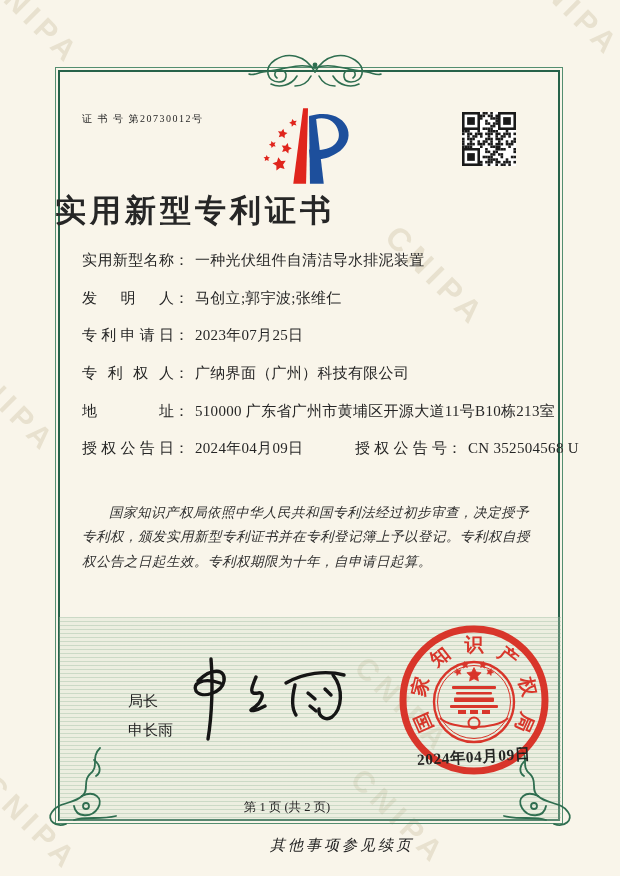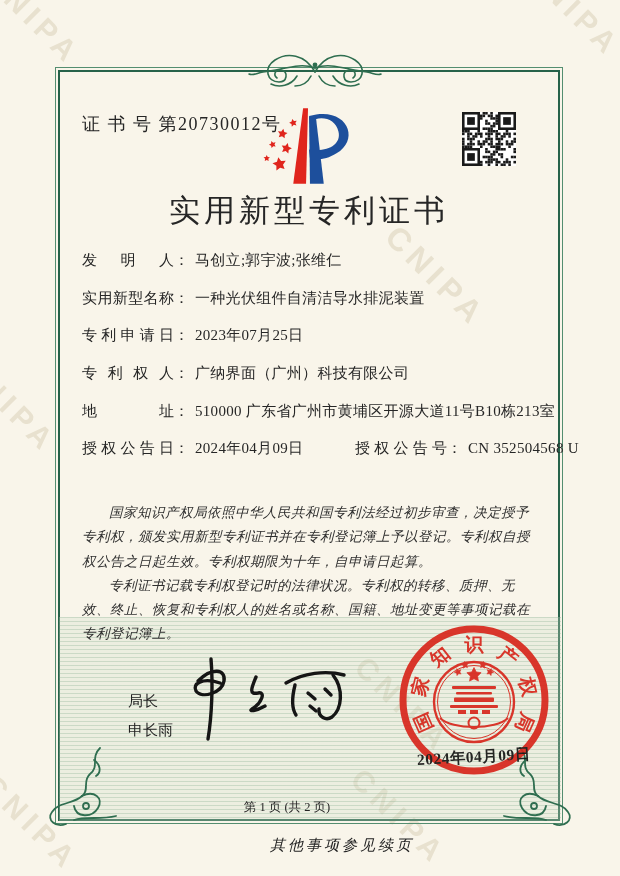--- a/index.html
+++ b/index.html
@@ -17,23 +17,23 @@
   .frame::before{content:'';position:absolute;inset:2px;border:2px solid #27624637;
          border-color:#27624a;}
 
   
   .waves{position:absolute;left:59px;top:617px;width:502px;height:204px;
          background-color:rgba(206,222,202,0.30);
          background-image:repeating-linear-gradient(180deg,
             rgba(106,156,120,0.25) 0px, rgba(106,156,120,0.25) 1px,
             rgba(236,241,229,0) 1px, rgba(236,241,229,0) 4px);}
 
-  .cert-no{position:absolute;left:82px;top:112px;font-size:18px;letter-spacing:1.5px;}
-  .title{position:absolute;left:55px;top:190px;width:508px;text-align:center;
-         font-size:31px;font-weight:400;letter-spacing:4px;}
+  .cert-no{position:absolute;left:82px;top:112px;font-size:10px;letter-spacing:1.5px;}
+  .title{position:absolute;left:55px;top:190px;width:508px;
+         font-size:31px;font-weight:700;letter-spacing:4px;}
 
   .fields{position:absolute;left:82px;top:251px;width:470px;font-size:15px;}
   .frow{height:22.5px;margin-bottom:15.2px;white-space:nowrap;}
   .flabel{display:inline-block;width:92px;text-align:justify;text-align-last:justify;
           vertical-align:top;}
   .colon{display:inline-block;margin:0 6px 0 0;}
   .fvalue{letter-spacing:0.3px;}
   .grant-no{position:absolute;left:273px;top:0px;}
 
   .body-text{position:absolute;left:82px;top:501px;width:454px;font-size:13.5px;
@@ -280,43 +280,42 @@
       <rect x="41.142857142857146" y="5.142857142857143" width="7.714285714285715" height="7.714285714285715" fill="#1a1a1a"></rect>
       <rect x="0" y="36" width="18" height="18" fill="#1a1a1a"></rect>
       <rect x="2.5714285714285716" y="38.57142857142857" width="12.857142857142858" height="12.857142857142858" fill="#ffffff"></rect>
       <rect x="5.142857142857143" y="41.142857142857146" width="7.714285714285715" height="7.714285714285715" fill="#1a1a1a"></rect>
     </svg>
 
   <div class="title">实用新型专利证书</div>
 
   <div class="fields">
     <div class="frow">
+      <span class="flabel">实用新型名称</span><span class="colon">：</span><span class="fvalue">一种光伏组件自清洁导水排泥装置</span>
+    </div>
+    <div class="frow">
       <span class="flabel">发明人</span><span class="colon">：</span><span class="fvalue">马创立;郭宇波;张维仁</span>
-    </div>
-    <div class="frow">
-      <span class="flabel">实用新型名称</span><span class="colon">：</span><span class="fvalue">一种光伏组件自清洁导水排泥装置</span>
     </div>
     <div class="frow">
       <span class="flabel">专利申请日</span><span class="colon">：</span><span class="fvalue">2023年07月25日</span>
     </div>
     <div class="frow">
       <span class="flabel">专利权人</span><span class="colon">：</span><span class="fvalue">广纳界面（广州）科技有限公司</span>
     </div>
     <div class="frow">
       <span class="flabel">地址</span><span class="colon">：</span><span class="fvalue">510000 广东省广州市黄埔区开源大道11号B10栋213室</span>
     </div>
     <div class="frow" style="position:relative;">
       <span><span class="flabel">授权公告日</span><span class="colon">：</span><span class="fvalue">2024年04月09日</span></span>
       <span class="grant-no"><span class="flabel">授权公告号</span><span class="colon">：</span><span class="fvalue">CN 352504568 U</span></span>
     </div>
   </div>
 
   <div class="body-text">
     <p>国家知识产权局依照中华人民共和国专利法经过初步审查，决定授予专利权，颁发实用新型专利证书并在专利登记簿上予以登记。专利权自授权公告之日起生效。专利权期限为十年，自申请日起算。</p>
-    <p>专利证书记载专利权登记时的法律状况。专利权的转移、质押、无效、终止、恢复和专利权人的姓名或名称、国籍、地址变更等事项记载在专利登记簿上。</p>
   </div>
 
   <div class="sig-titles">
     <div>局长</div>
     <div>申长雨</div>
   </div>
 
   <svg class="sig-svg" width="190" height="95" viewBox="0 0 190 95">
     <g stroke="#151515" stroke-width="3.4" fill="none" stroke-linecap="round" stroke-linejoin="round">
       <path d="M30,28 C44,14 58,16 56,28 C54,40 34,46 28,38 C24,31 34,24 52,30"></path>

